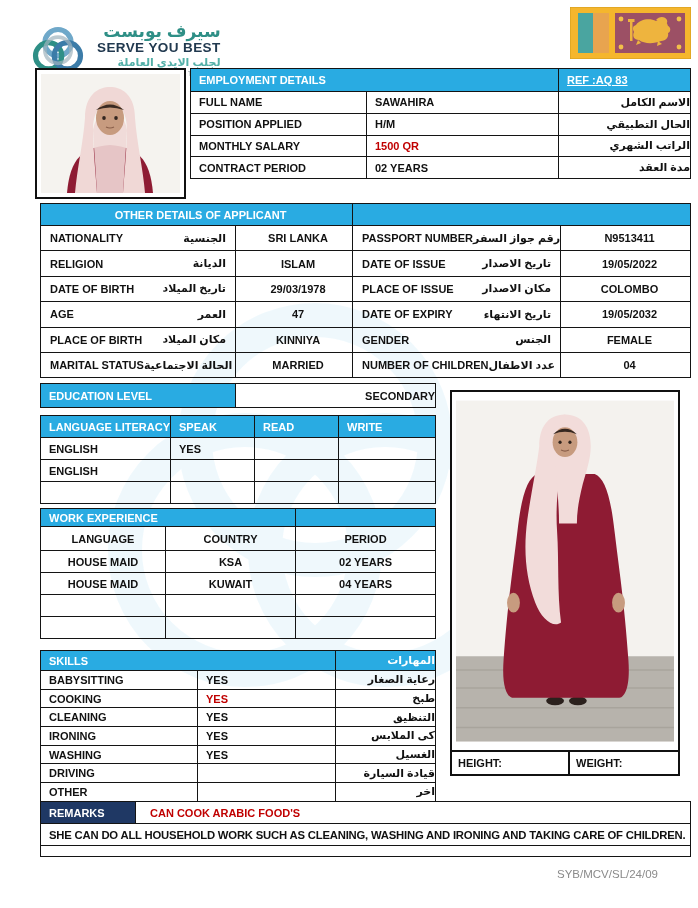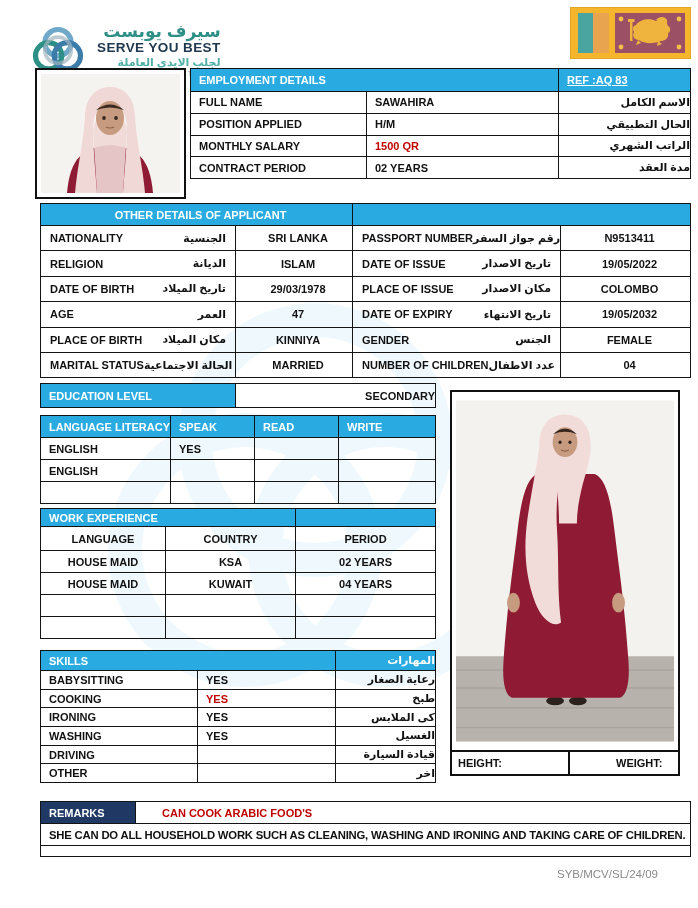--- a/index.html
+++ b/index.html
@@ -30,21 +30,21 @@
   .photo-portrait{position:absolute;left:35px;top:68px;width:151px;height:131px;
     border:2px solid #111;background:#fff;box-sizing:border-box;padding:4px;}
   .photo-portrait svg{width:100%;height:100%;display:block;}
   .photo-frame-right{position:absolute;left:450px;top:390px;width:230px;
     border:2px solid #111;background:#fff;box-sizing:border-box;}
   .photo-area{padding:4px;height:350px;box-sizing:content-box;}
   .photo-area svg{width:100%;height:100%;display:block;}
   .hw-row{display:flex;border-top:2px solid #111;height:22px;}
   .hw-cell{flex:0 0 110px;border-right:2px solid #111;display:flex;align-items:center;
     padding-left:6px;font-size:11px;font-weight:bold;}
-  .hw-cell.last{flex:1;border-right:none;margin-left:40px;}
+  .hw-cell.last{flex:1;border-right:none;}
   
   .emp{left:190px;top:68px;width:500px;}
   .emp tr{height:21.8px;}
   .emp tr.bar-row{height:23px;}
   .emp .ref{text-decoration:underline;}
   
   .other{left:40px;top:203px;width:650px;text-align:center;}
   .other tr{height:25.4px;}
   .other tr.bar-row{height:22px;}
   .labcell{padding:1px !important;margin-top:44px;}
@@ -382,20 +382,25 @@
     </tr>
     <tr>
       <td>BABYSITTING</td>
       <td>YES</td>
       <td class="ar">رعاية الصغار</td>
     </tr>
     <tr>
       <td>COOKING</td>
       <td class="red">YES</td>
       <td class="ar">طبخ</td>
+    </tr>
+    <tr>
+      <td>CLEANING</td>
+      <td>YES</td>
+      <td class="ar">التنظيق</td>
     </tr>
     <tr>
       <td>IRONING</td>
       <td>YES</td>
       <td class="ar">كى الملابس</td>
     </tr>
     <tr>
       <td>WASHING</td>
       <td>YES</td>
       <td class="ar">الغسيل</td>
@@ -443,21 +448,21 @@
   </div>
 
   <table class="tbl remarks">
     <colgroup>
         <col style="width:95px">
         <col style="width:555px">
       </colgroup>
     <tbody>
         <tr>
       <td class="navy">REMARKS</td>
-      <td class="red" style="padding-left:26px;">CAN COOK ARABIC FOOD'S</td>
+      <td class="red" style="padding-left:14px;">CAN COOK ARABIC FOOD'S</td>
     </tr>
     <tr>
       <td class="desc" colspan="2">SHE CAN DO ALL HOUSEHOLD WORK SUCH AS CLEANING, WASHING AND IRONING AND TAKING CARE OF CHILDREN.</td>
     </tr>
     <tr class="blank">
       <td colspan="2"></td>
     </tr>
   </tbody>
     </table>
 

